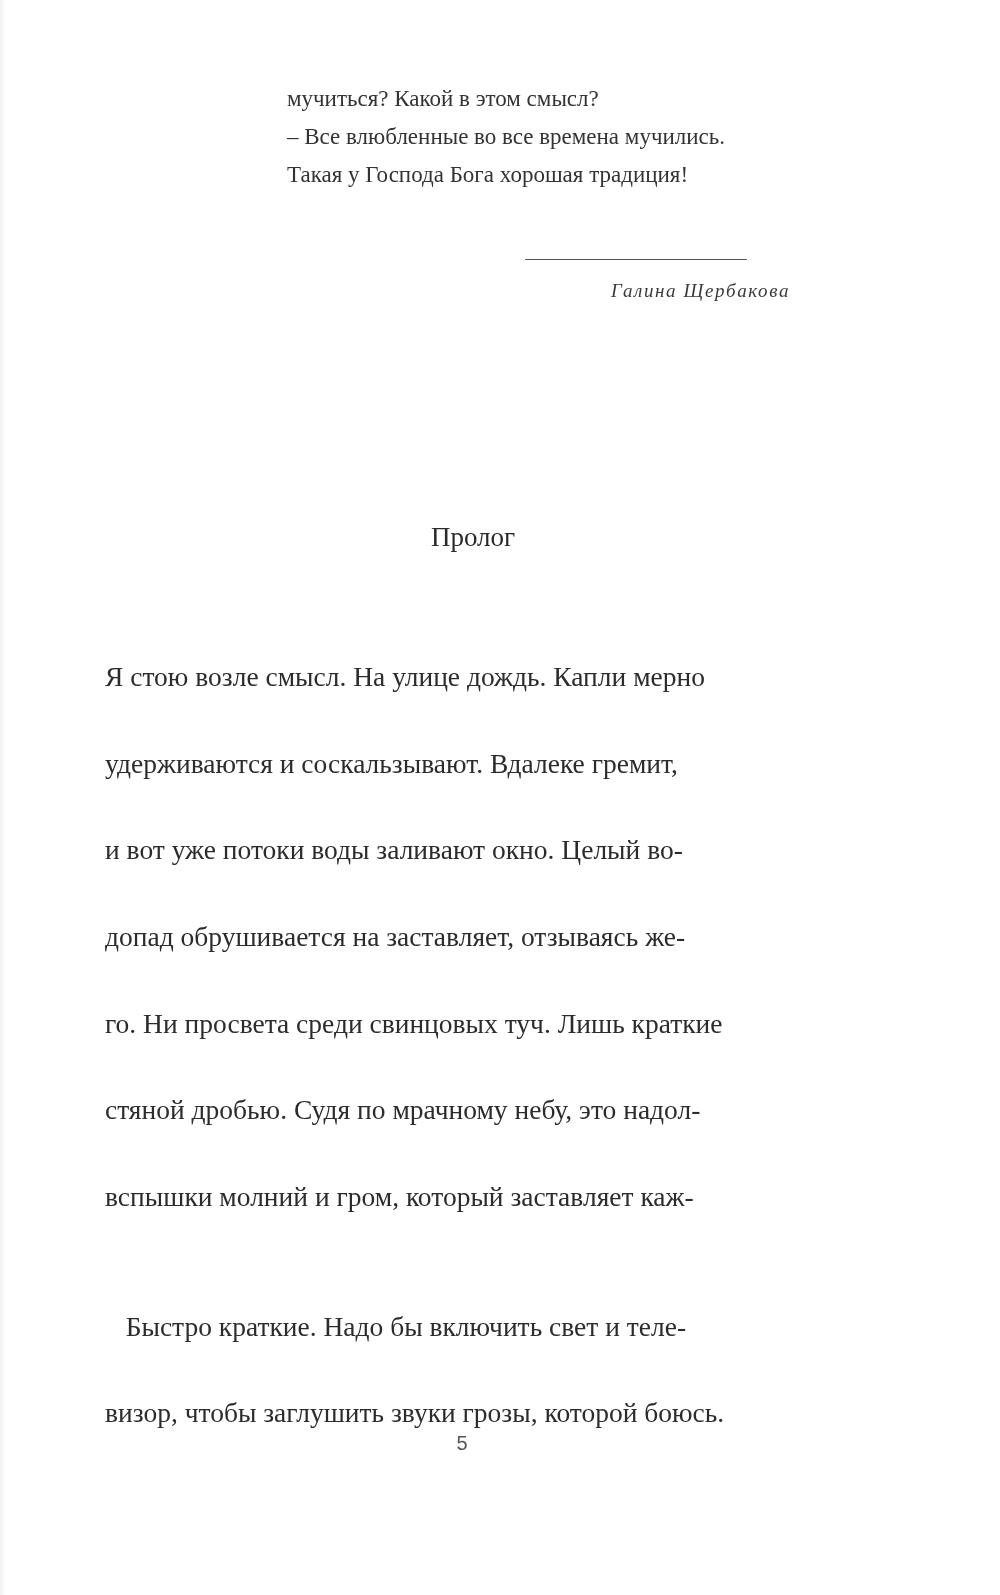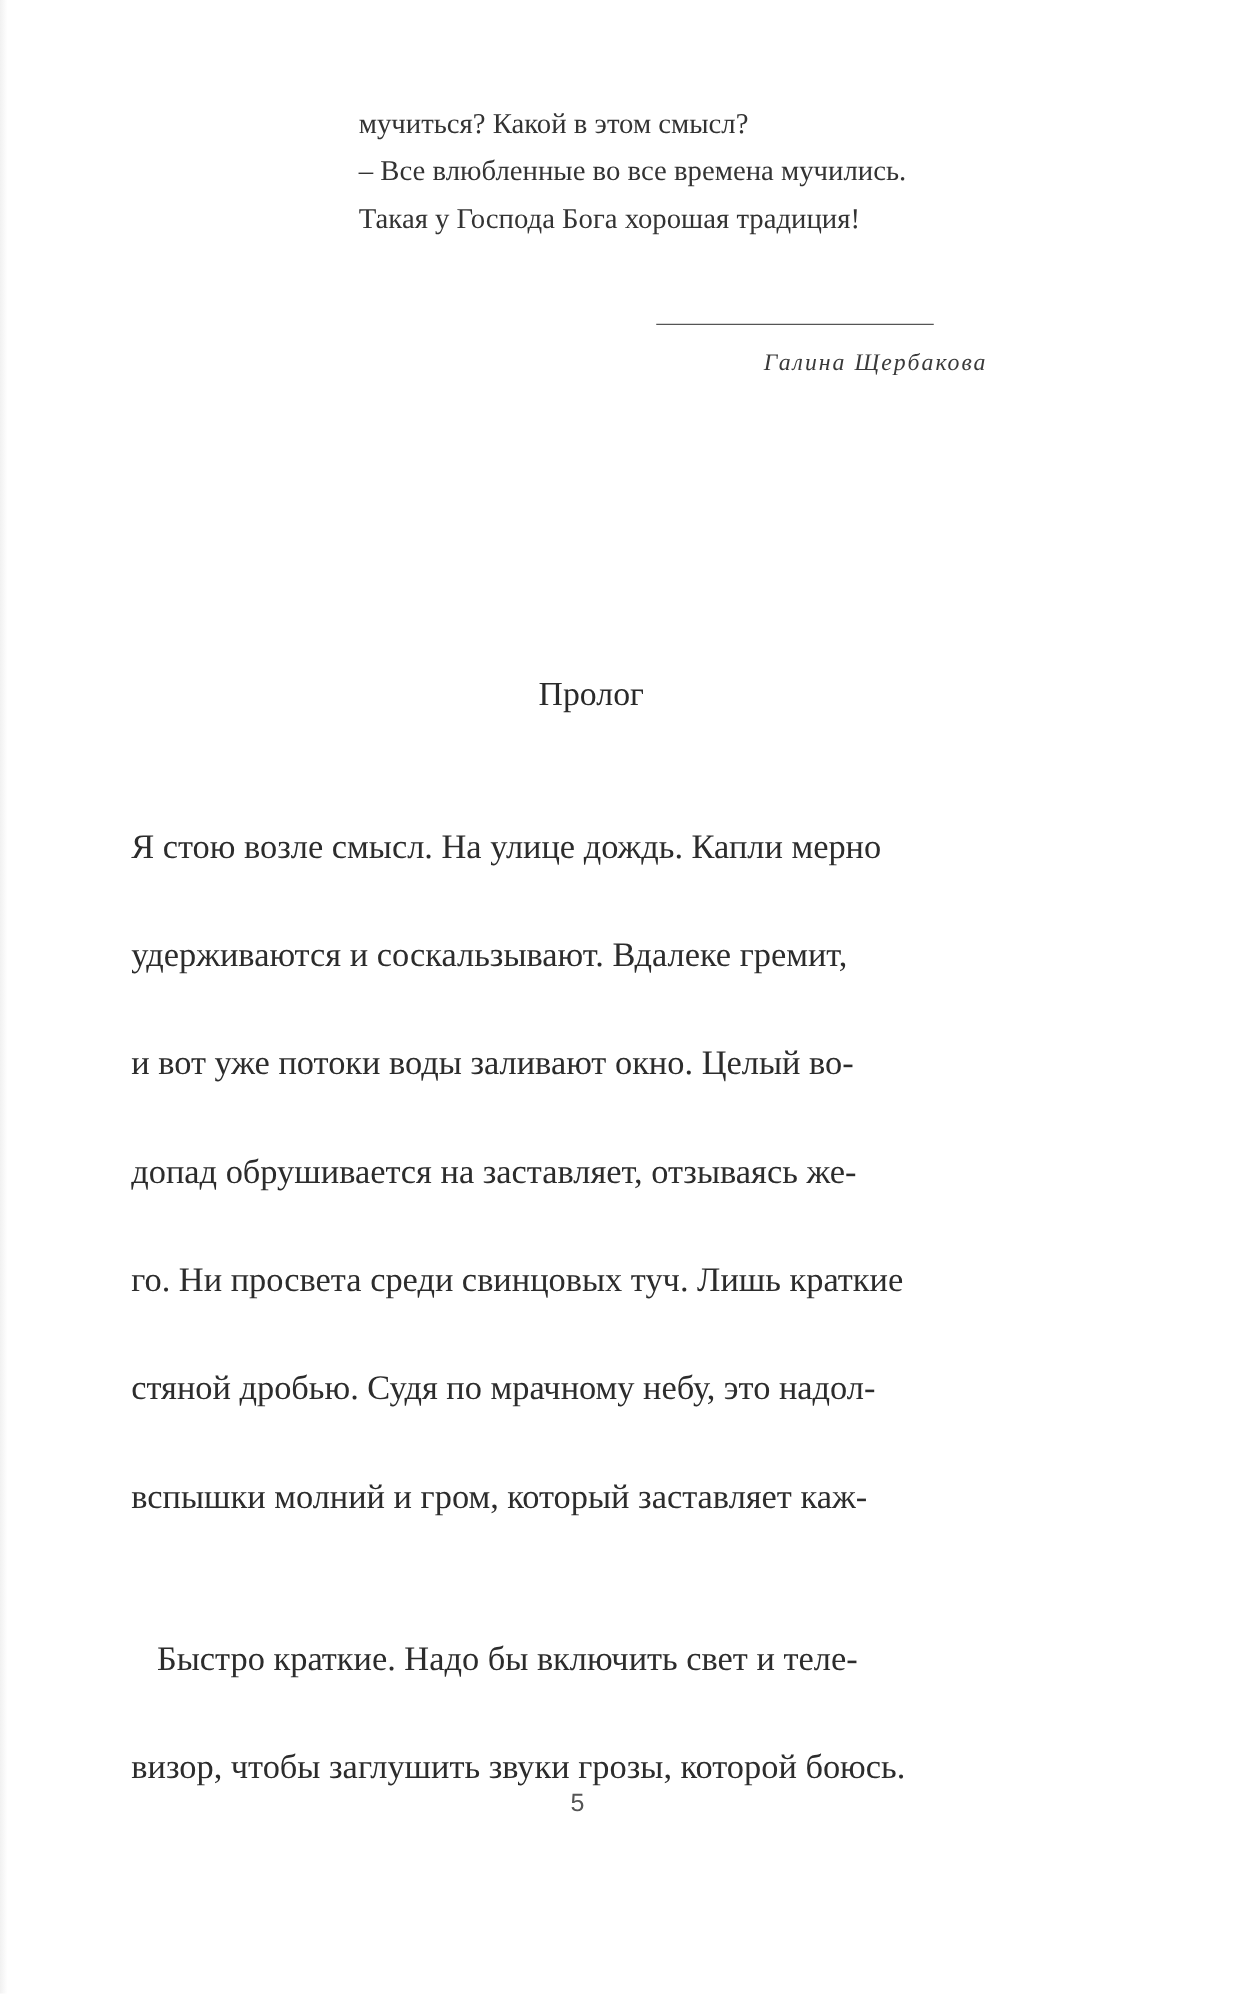--- a/index.html
+++ b/index.html
@@ -53,21 +53,21 @@
       line-height: 37px;
       letter-spacing: 1.6px;
       color: #3a3a3a;
     }
     .attribution .author {
       font-style: italic;
     }
     .chapter-title {
       position: absolute;
       left: 0;
-      top: 540px;
+      top: 522px;
       width: 946px;
       text-align: center;
       font-size: 27px;
       color: #2a2a2a;
     }
     .body-text {
       position: absolute;
       left: 105px;
       top: 612px;
       width: 740px;

